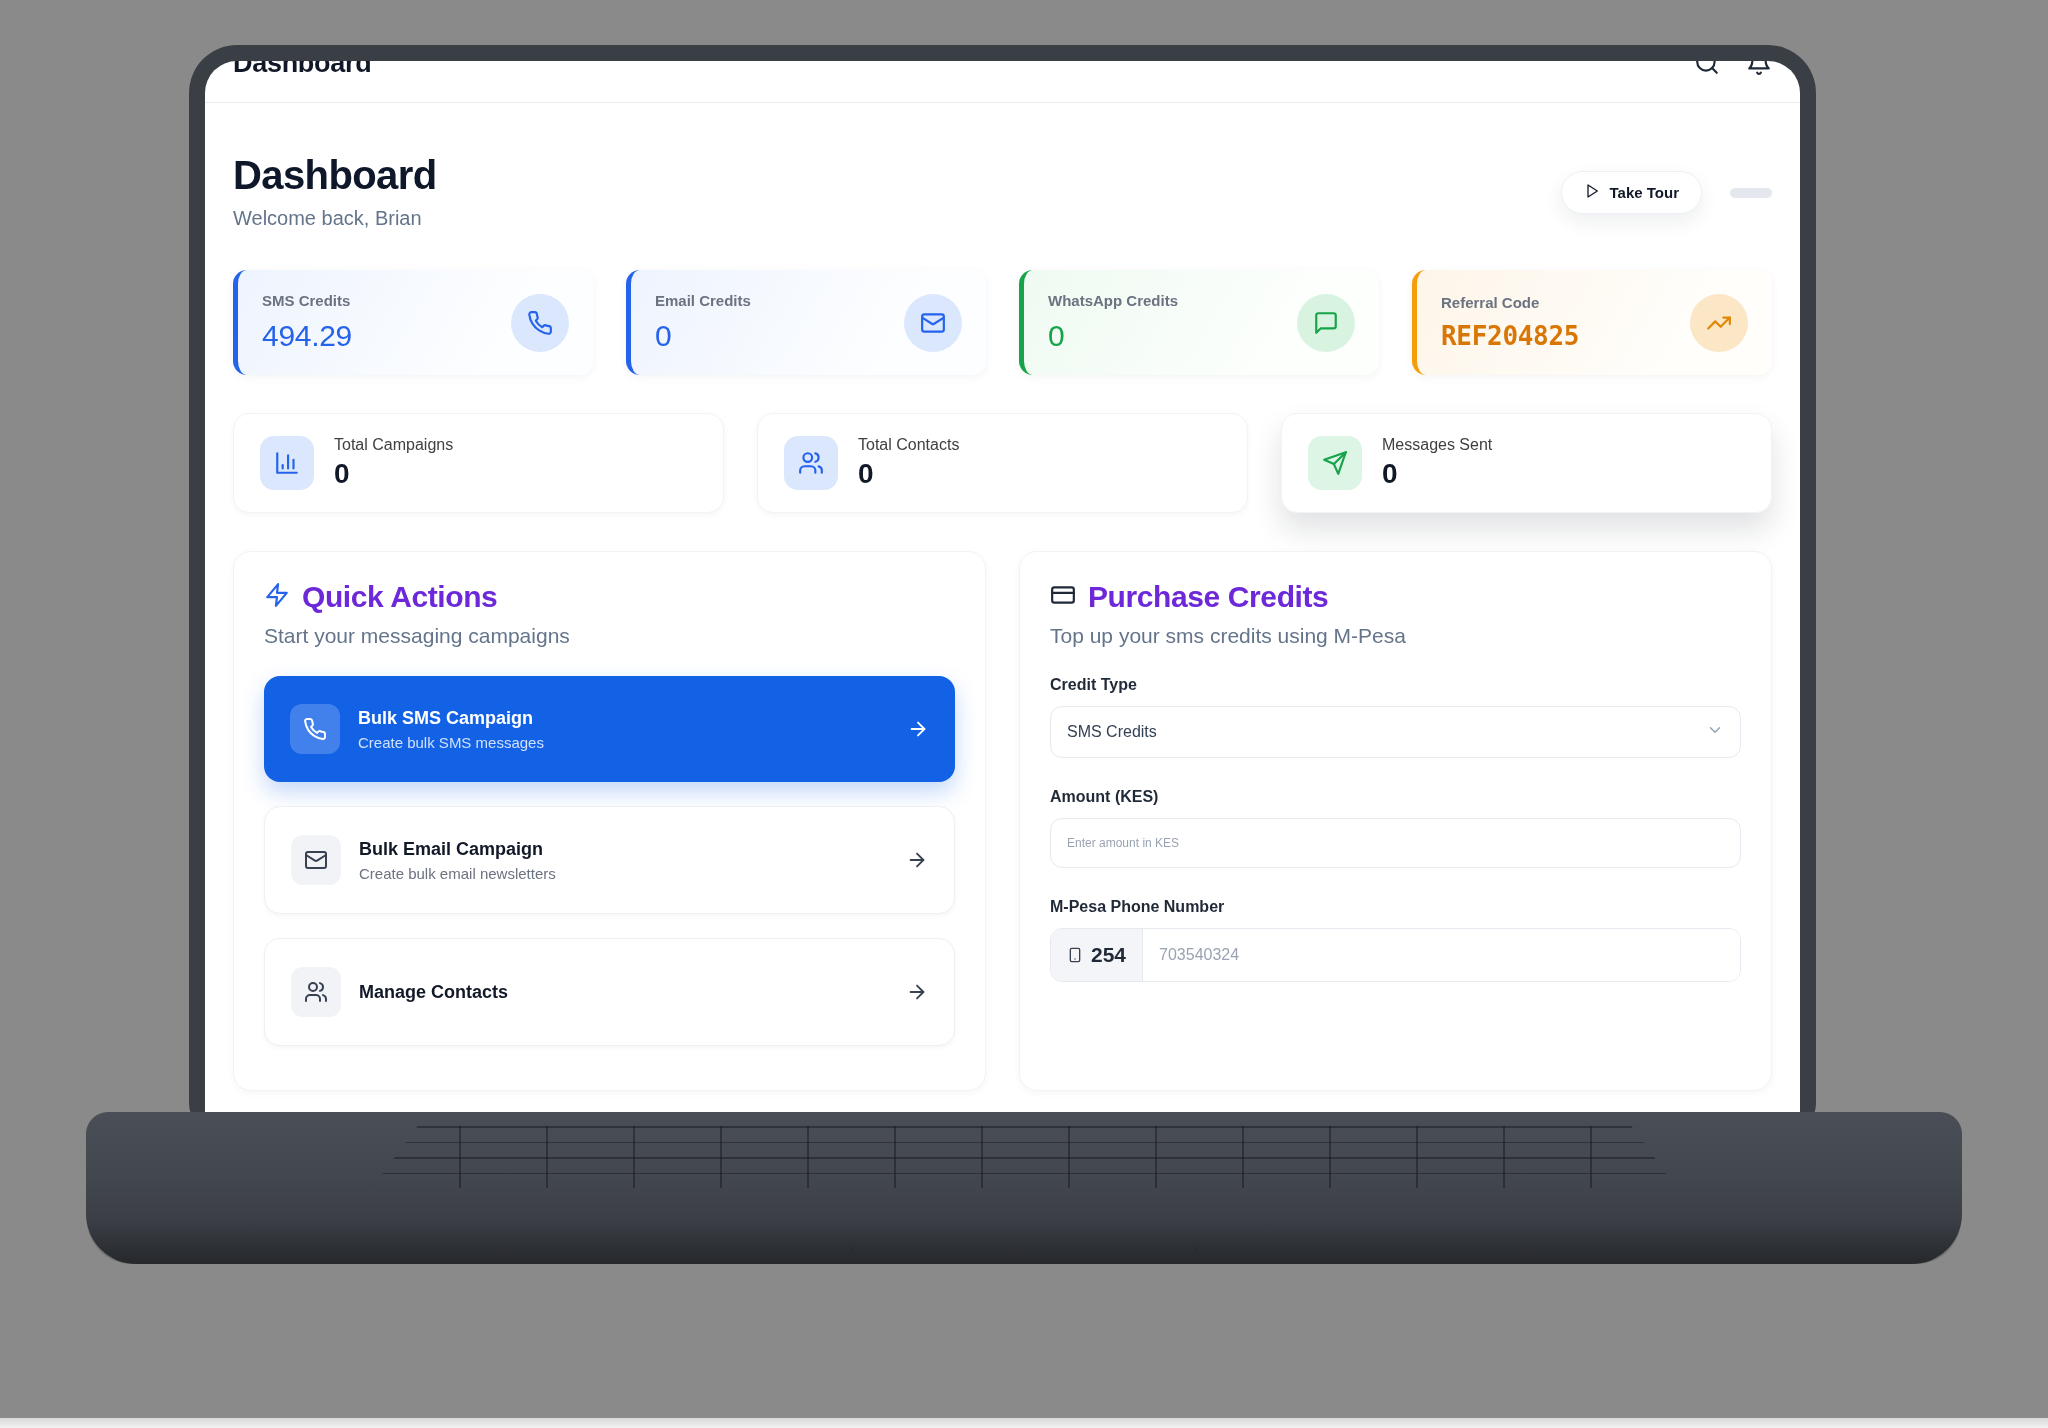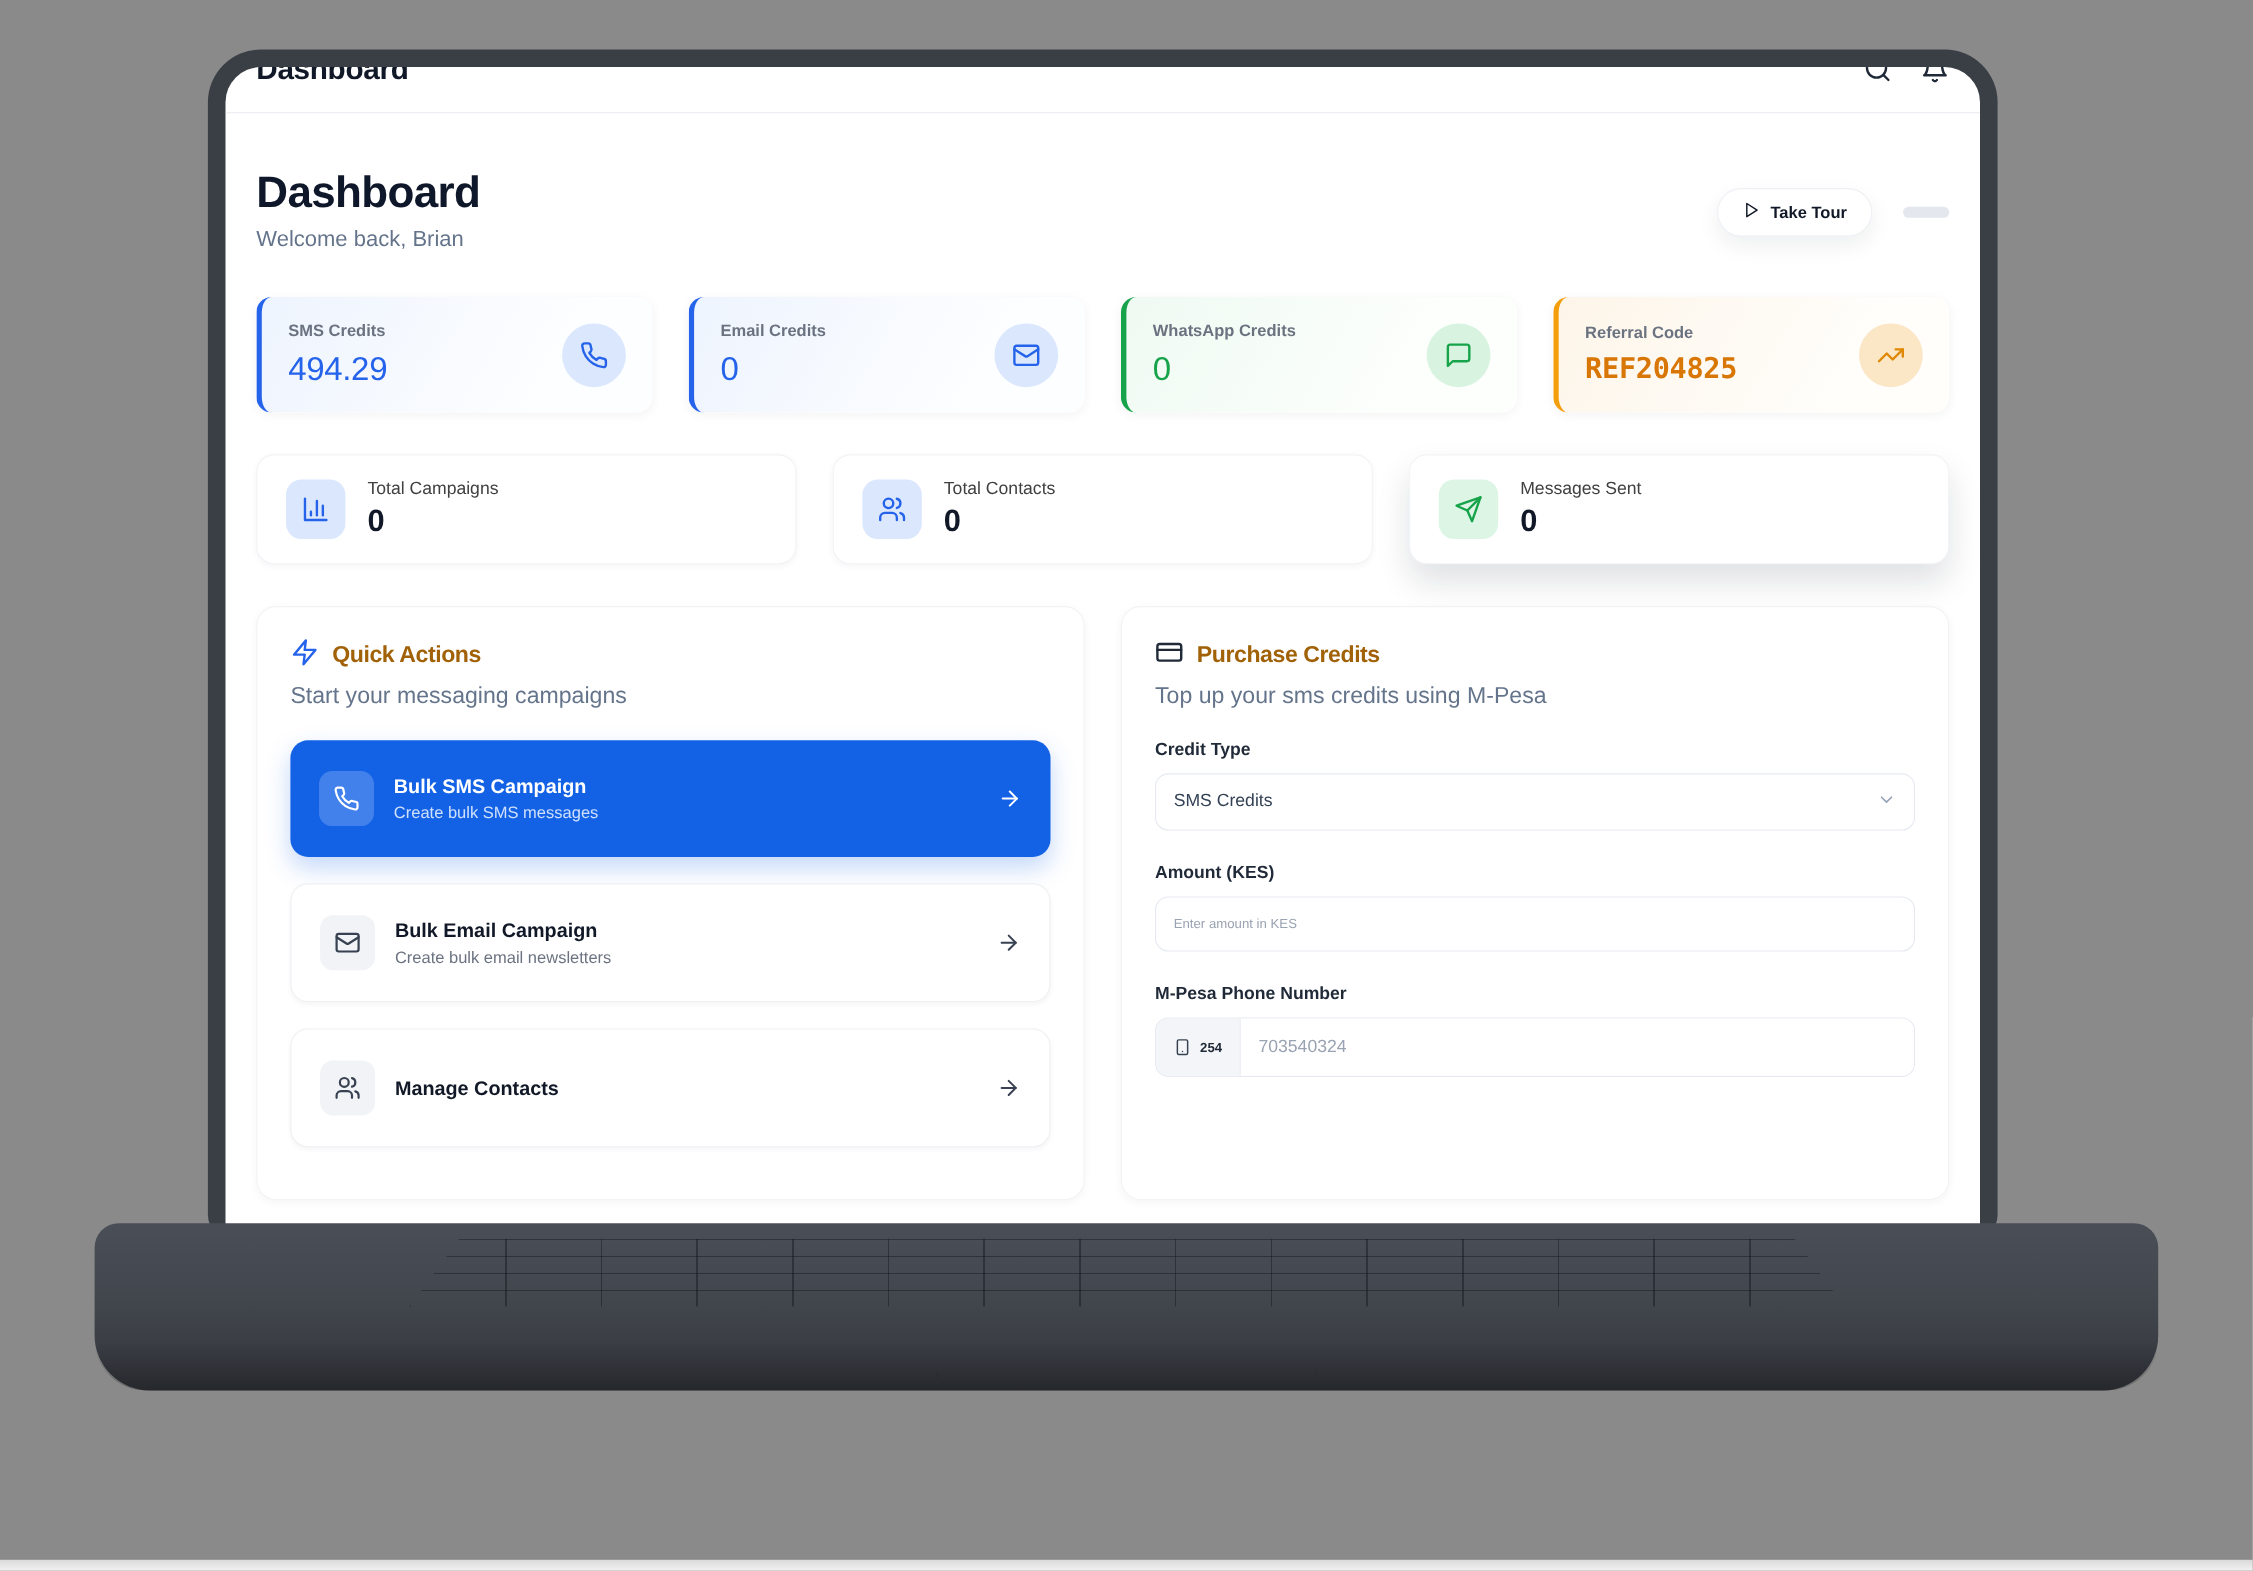--- a/index.html
+++ b/index.html
@@ -99,21 +99,21 @@
   .sq-green{background:#ddf5e5;color:#16a34a;}
   .stat-label{font-size:16px;color:#404040;font-weight:500;}
   .stat-value{font-size:28px;font-weight:800;color:#111827;margin-top:4px;}
   
   .panel-grid{display:grid;grid-template-columns:1fr 1fr;gap:33px;margin-top:38px;}
   .panel{
     background:#fff;border:1px solid #f1f3f6;border-radius:18px;padding:28px 30px;
     box-shadow:0 2px 8px rgba(15,23,42,.04);min-height:540px;box-sizing:border-box;
   }
   .panel-head{display:flex;align-items:center;gap:12px;}
-  .panel-title{font-size:21px;font-weight:800;color:#a16207;letter-spacing:-.4px;margin:0;}
+  .panel-title{font-size:30px;font-weight:800;color:#6d28d9;letter-spacing:-.4px;margin:0;}
   .panel-sub{font-size:21px;color:#64748b;margin-top:10px;}
   .zap{color:#2563eb;}
   .ccard-ic{color:#1f2937;}
   
   .action{
     display:flex;align-items:center;gap:18px;border-radius:16px;padding:28px 26px;cursor:pointer;
     box-sizing:border-box;
   }
   .action-primary{background:#1362e6;margin-top:28px;box-shadow:0 10px 22px rgba(19,98,230,.25);}
   .action-primary .a-title{color:#fff;}
@@ -141,21 +141,21 @@
     width:100%;height:50px;border:1.5px solid #e6eaf0;border-radius:12px;background:#fff;
     padding:0 16px;font-size:12px;color:#334155;box-sizing:border-box;outline:none;
     font-family:"Liberation Sans",sans-serif;
   }
   .f-input::placeholder{color:#9aa3b2;}
   .phone-row{
     display:flex;height:52px;border:1.5px solid #e6eaf0;border-radius:12px;overflow:hidden;background:#fff;
   }
   .phone-prefix{
     display:flex;align-items:center;gap:8px;background:#f3f5f8;padding:0 16px;
-    border-right:1.5px solid #e6eaf0;color:#1f2937;font-size:12px;font-weight:600;flex:none;
+    border-right:1.5px solid #e6eaf0;color:#1f2937;font-size:21px;font-weight:600;flex:none;
   }
   .phone-input{border:none;flex:1;padding:0 16px;font-size:16px;color:#334155;outline:none;font-family:"Liberation Sans",sans-serif;}
   .phone-input::placeholder{color:#9aa3b2;}
   svg{flex:none;}
 </style>
 </head>
 <body>
 
 <div class="laptop-screen-frame">
   <div class="screen">

